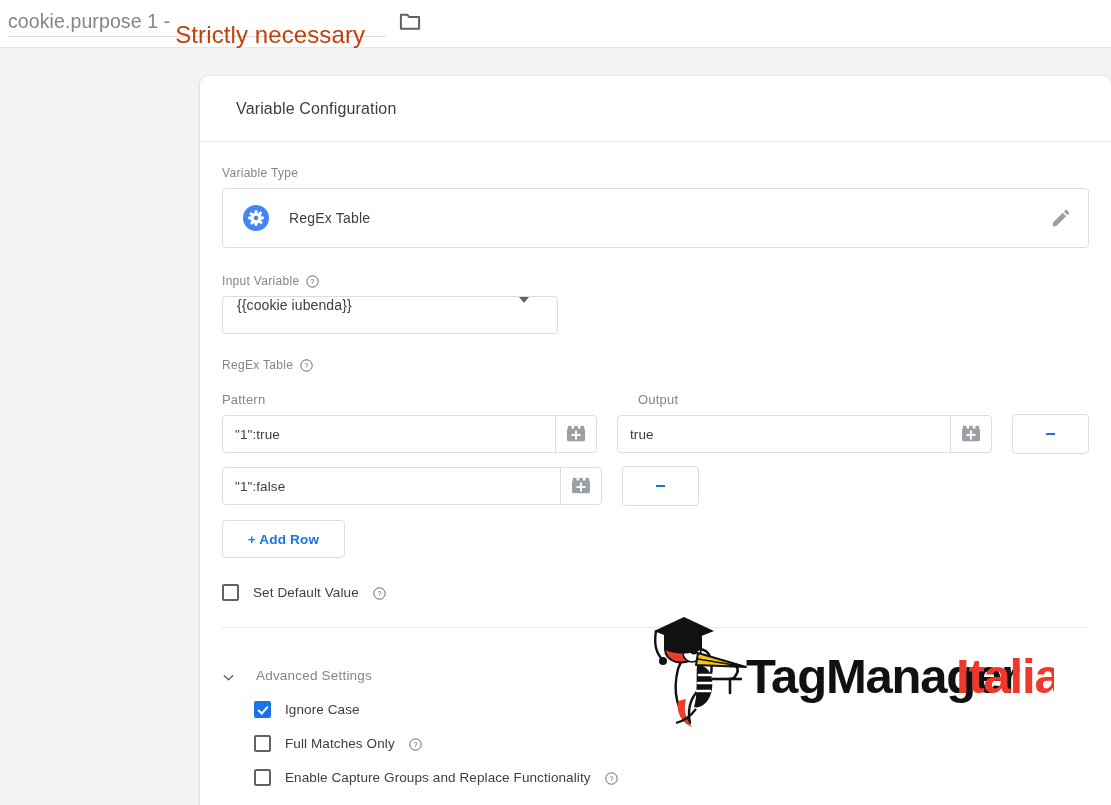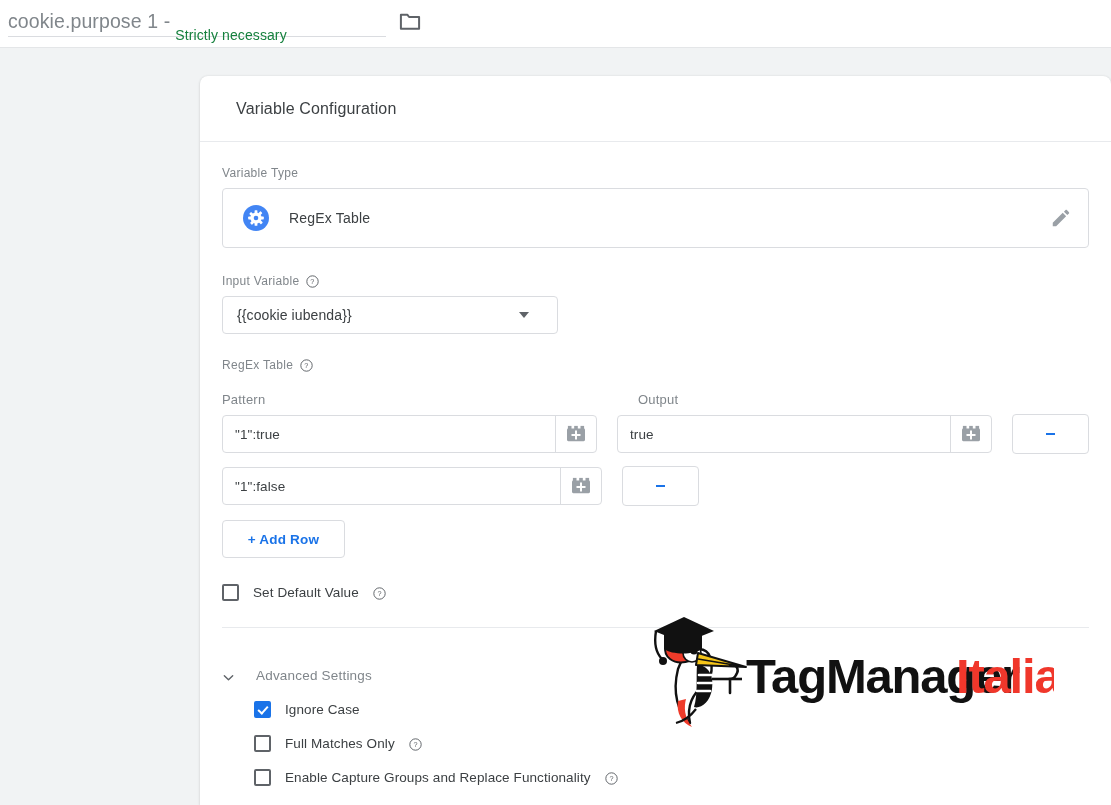--- a/index.html
+++ b/index.html
@@ -36,22 +36,22 @@
     display: flex;
     align-items: center;
     white-space: nowrap;
   }
   .title-prefix {
     font-size: 19.5px;
     color: #80868b;
     letter-spacing: .1px;
   }
   .title-main {
-    font-size: 14px;
-    color: #15803d;
+    font-size: 24px;
+    color: #c2410c;
     letter-spacing: .1px;
     margin-left: 5px;
     margin-top: 28px;
   }
   .folder-icon {
     position: absolute;
     left: 399px;
     top: 11px;
     width: 22px;
     height: 20px;
@@ -140,21 +140,20 @@
     flex: 0 0 auto;
   }
 
   
   .select-box {
     width: 336px;
     height: 38px;
     border: 1px solid #dadce0;
     border-radius: 4px;
     display: flex;
-    align-items: center;
     padding: 0 28px 0 14px;
     box-sizing: border-box;
     background: #fff;
     margin-bottom: 24px;
   }
   .select-value {
     font-size: 14px;
     color: #3c4043;
     flex: 1 1 auto;
     letter-spacing: .1px;

